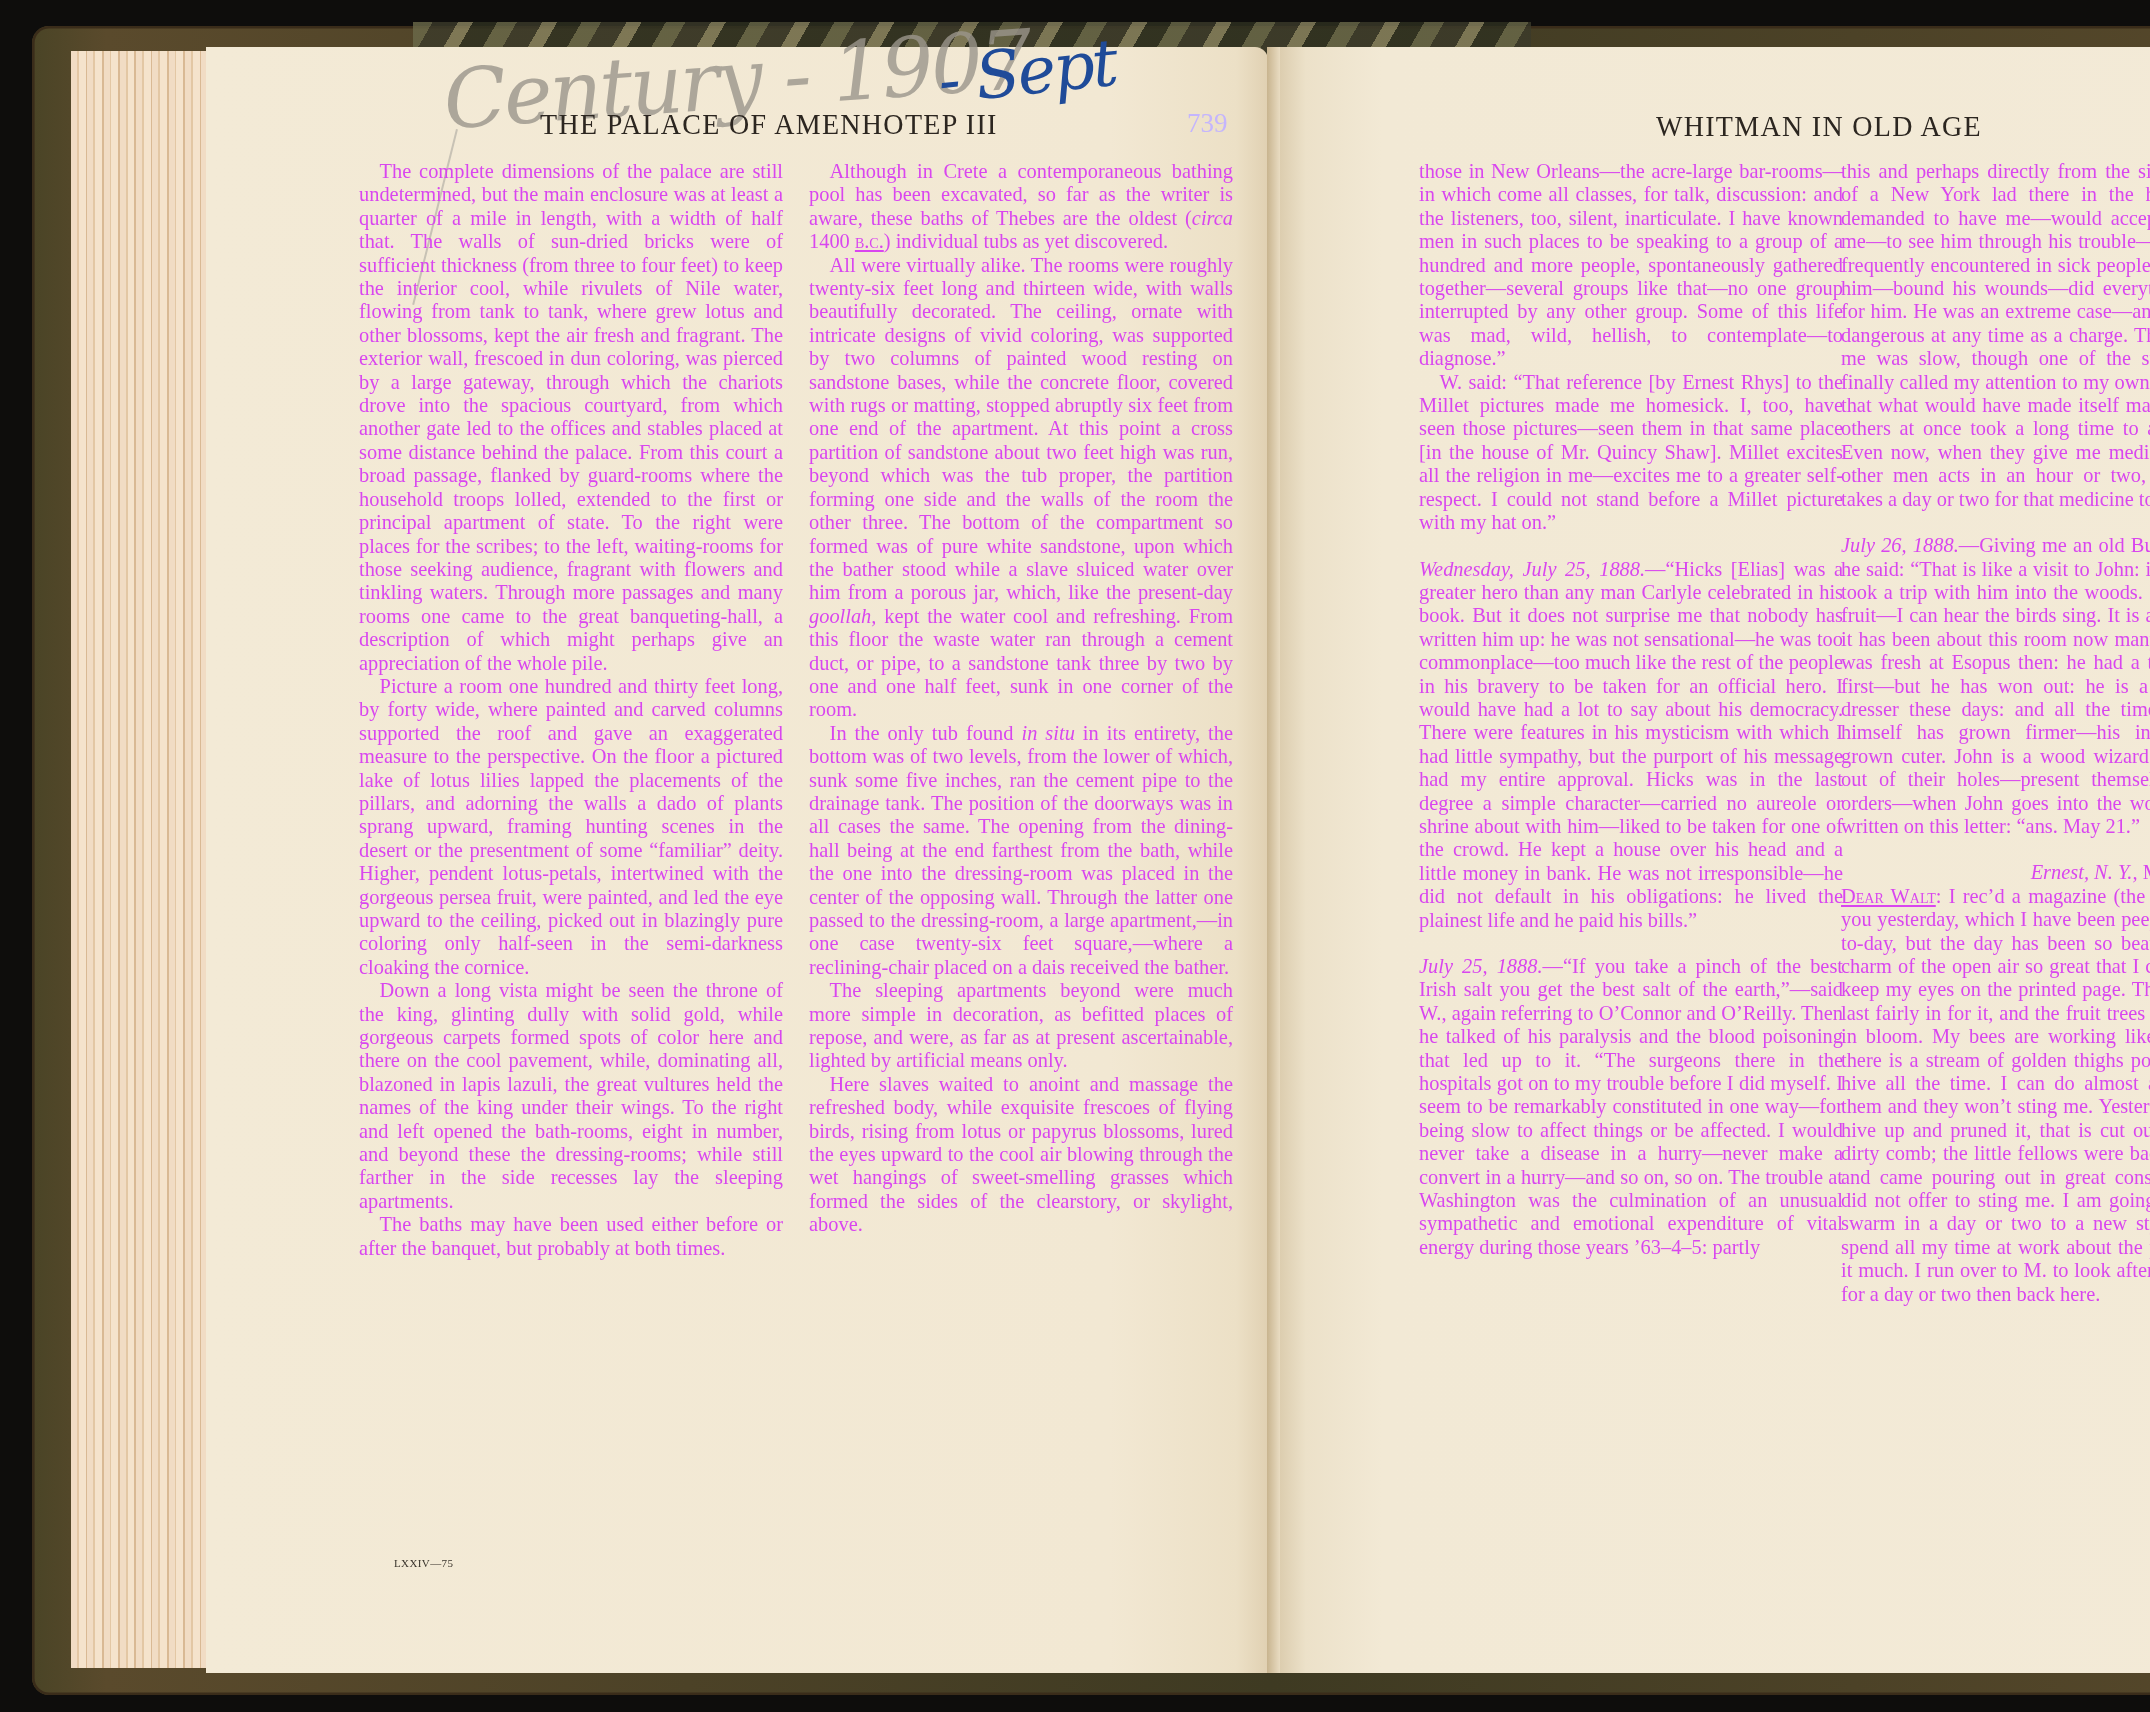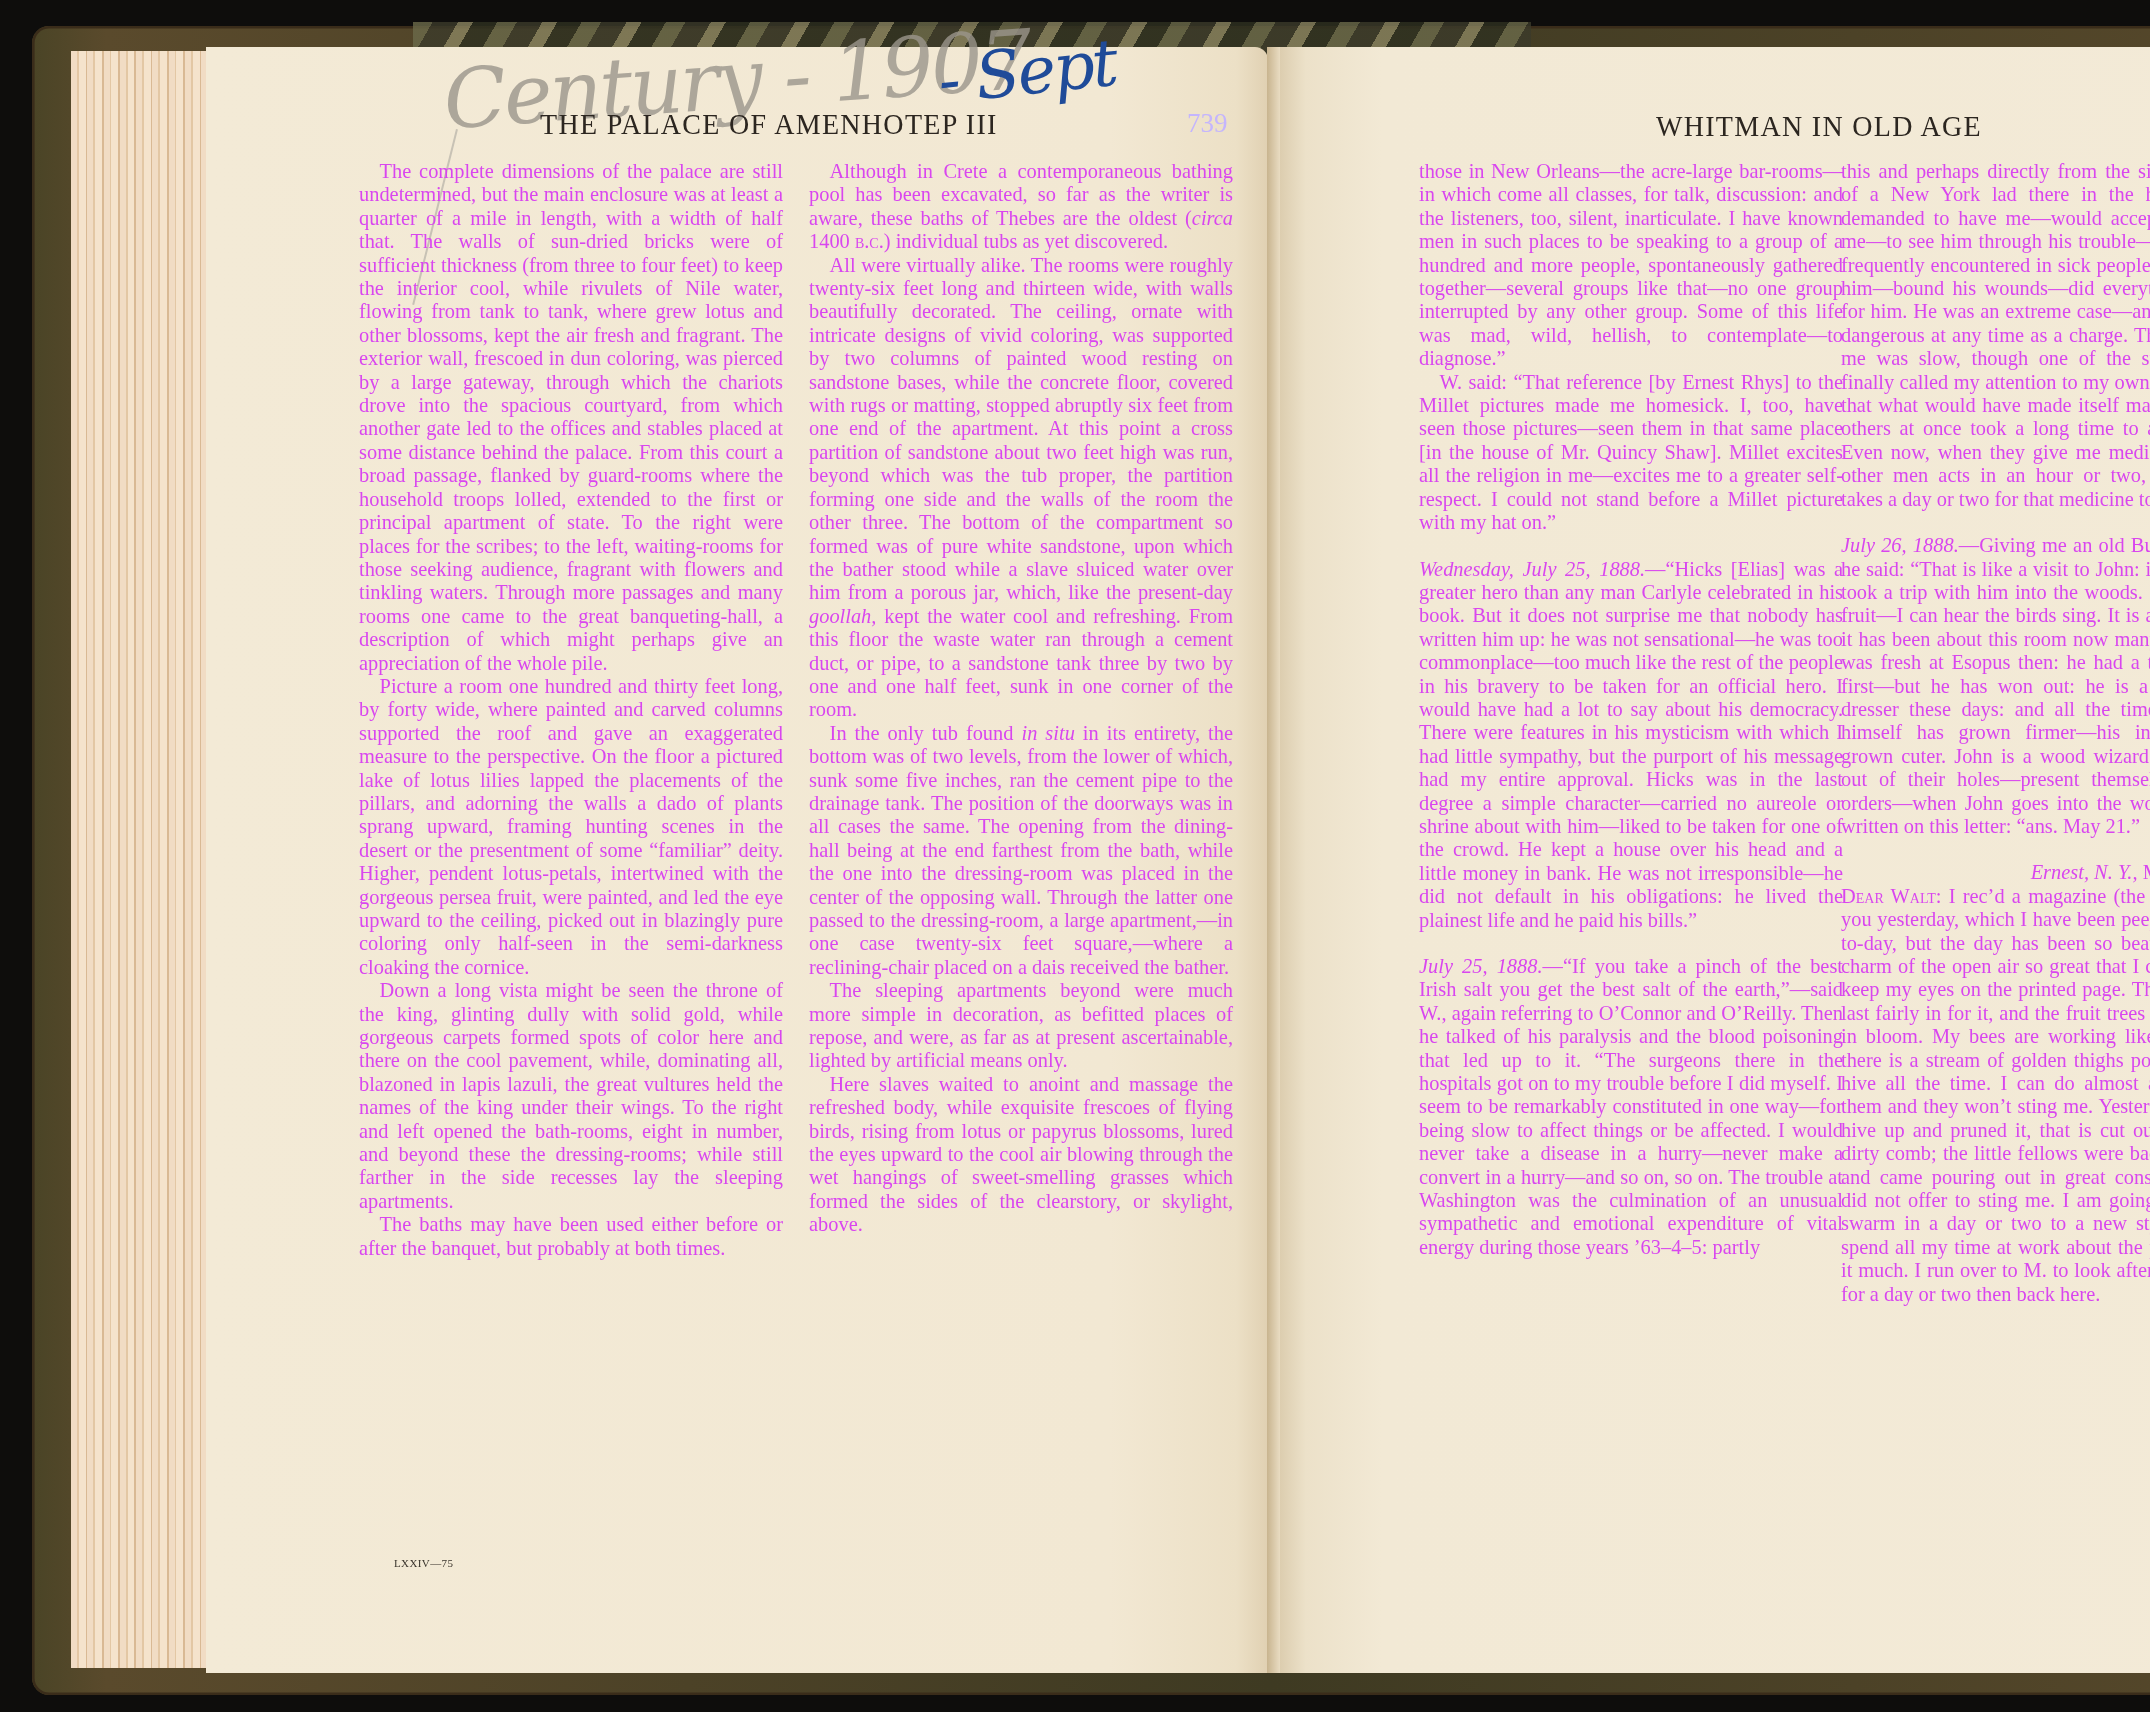--- a/index.html
+++ b/index.html
@@ -45,21 +45,21 @@
   .col {
     position:absolute; width:424px;
     font-size:20.4px; line-height:23.4px; text-align:justify;
     color:#d946ef;
     hyphens:manual;
   }
   .col p { margin:0; text-indent:20.6px; }
   .col p.noind { text-indent:0; }
   .col p.gap { margin-top:23px; }
   .col .it { font-style:italic; }
-  .col .sc { font-variant:small-caps; }
+  .col .sc { font-variant:small-caps;text-decoration:underline; }
   .col .dateline { text-align:right; font-style:normal; padding-right:17px; margin-top:23px; text-indent:0; }
   .sig { position:absolute; left:394px; top:1557px; font-size:11px; letter-spacing:0.4px; color:#3a342c; }
   .hand-pencil {
     position:absolute; left:443px; top:32px; font-size:82px; color:#9b968c;
     font-family:"DejaVu Serif", serif; font-style:italic; opacity:.8; letter-spacing:-2.6px;
     transform:rotate(-4deg);
   }
   .hand-pen {
     position:absolute; left:938px; top:34px; font-size:65px; color:#1f4b99;
     font-family:"DejaVu Serif", serif; font-style:italic; letter-spacing:-2.6px;

